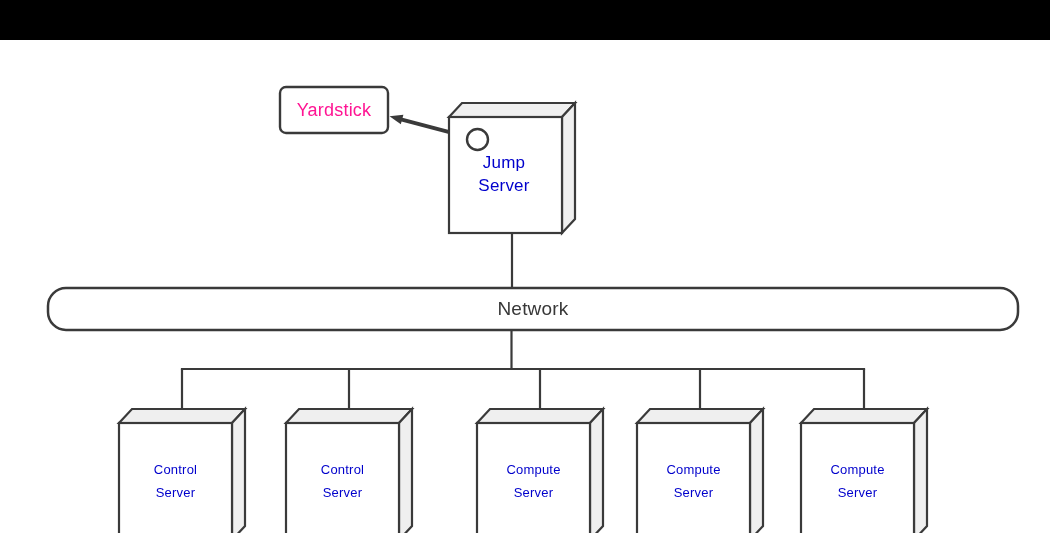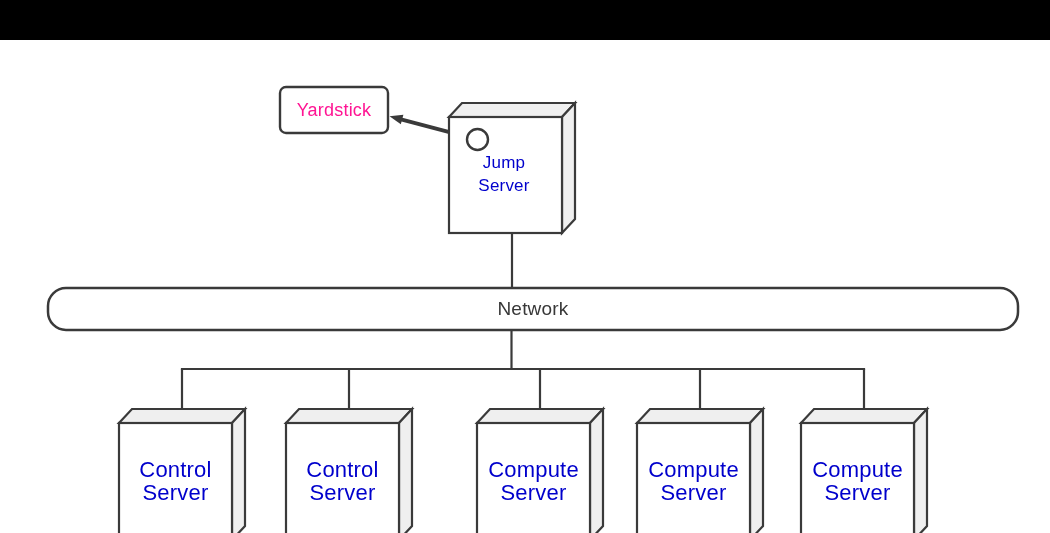--- a/index.html
+++ b/index.html
@@ -31,21 +31,21 @@
     left: 449px; top: 111px; width: 110px;
     font-size: 17px; line-height: 23px;
   }
   .lbl-network {
     left: 48px; top: 248px; width: 970px; height: 42px;
     display: flex; align-items: center; justify-content: center;
     font-size: 19px;
   }
   .lbl-server {
     top: 418px; width: 113px;
-    font-size: 22px; line-height: 23px;
+    font-size: 13px; line-height: 23px;
   }
   .lbl-server.s1 { left: 119px; }
   .lbl-server.s2 { left: 286px; }
   .lbl-server.s3 { left: 477px; }
   .lbl-server.s4 { left: 637px; }
   .lbl-server.s5 { left: 801px; }
   .lbl span { display: block; }
 </style>
 </head>
 <body>

